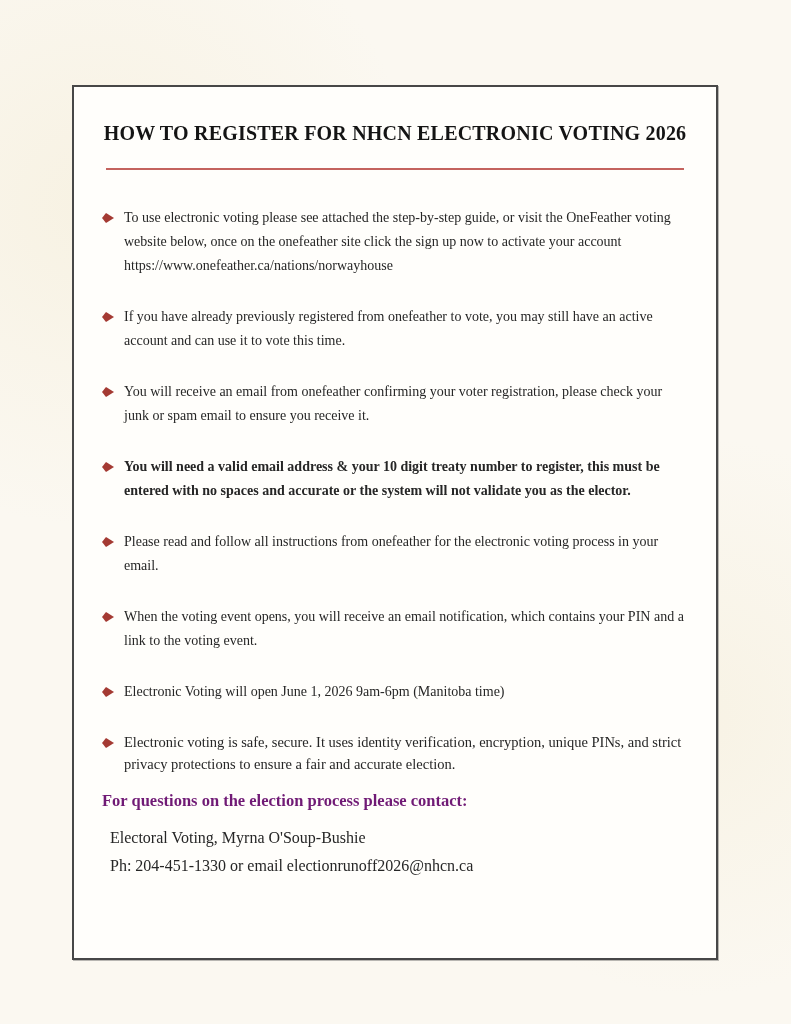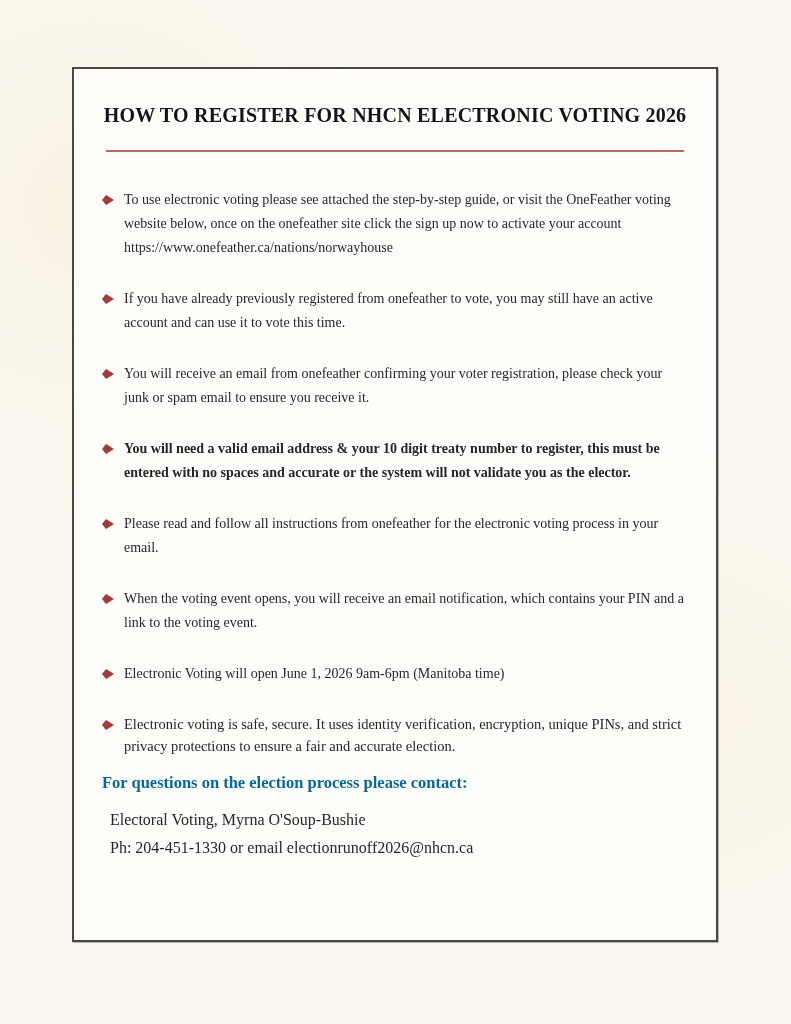--- a/index.html
+++ b/index.html
@@ -18,21 +18,21 @@
     position: absolute;
     inset: 0;
     background:
       radial-gradient(circle at 12% 20%, rgba(240,230,200,0.35), transparent 30%),
       radial-gradient(circle at 88% 70%, rgba(240,230,200,0.3), transparent 28%);
     pointer-events: none;
   }
   .sheet {
     position: absolute;
     left: 72px;
-    top: 67px;
+    top: 85px;
     width: 646px;
     height: 875px;
     box-sizing: border-box;
     border: 2px solid #474747;
     background: #fffefb;
     box-shadow: 1px 1px 0 rgba(60,60,60,0.35);
   }
   .title {
     margin: 34px 12px 0;
     text-align: center;
@@ -74,21 +74,21 @@
     line-height: 22px;
     margin-bottom: 0;
   }
   .contact {
     margin-top: 16px;
     padding: 0 26px 0 28px;
   }
   .contact-heading {
     font-size: 16.5px;
     font-weight: bold;
-    color: #0369a1;
+    color: #701a75;
     margin: 0 0 13px 0;
   }
   .contact-line {
     font-size: 16px;
     line-height: 28px;
     margin: 0 0 0 8px;
   }
 </style>
 </head>
 <body>

